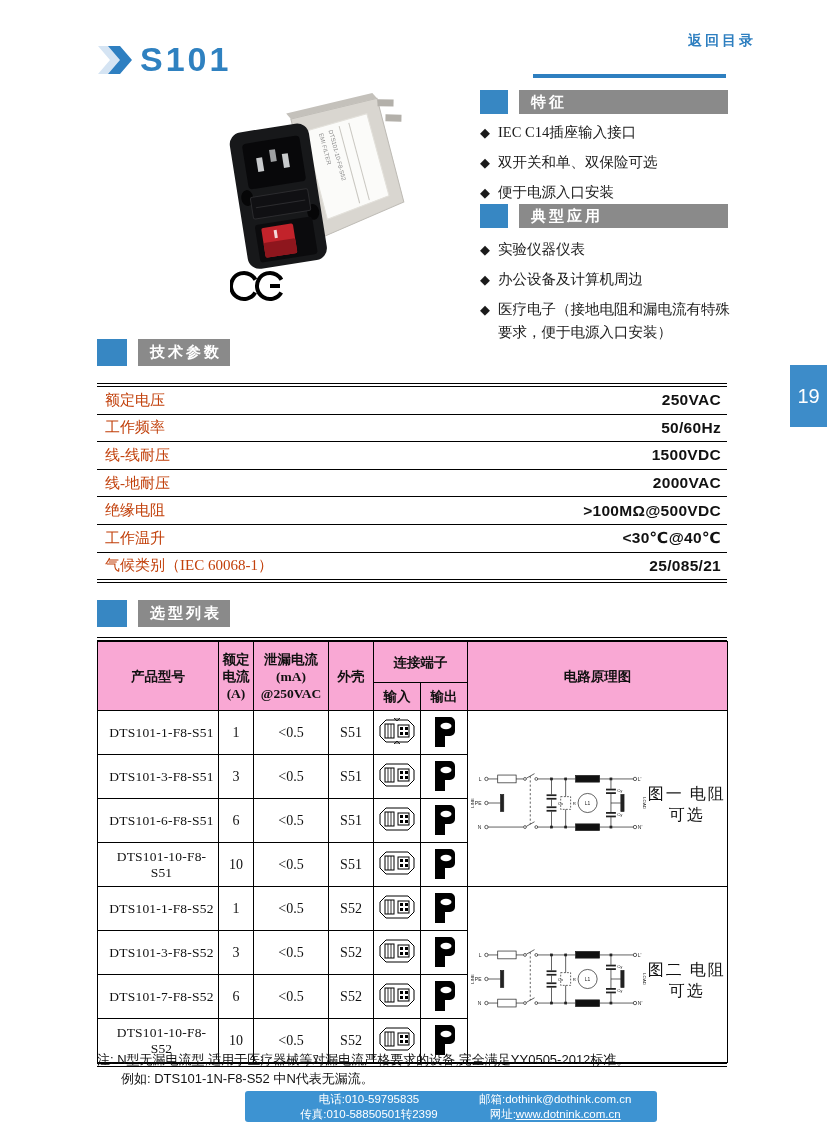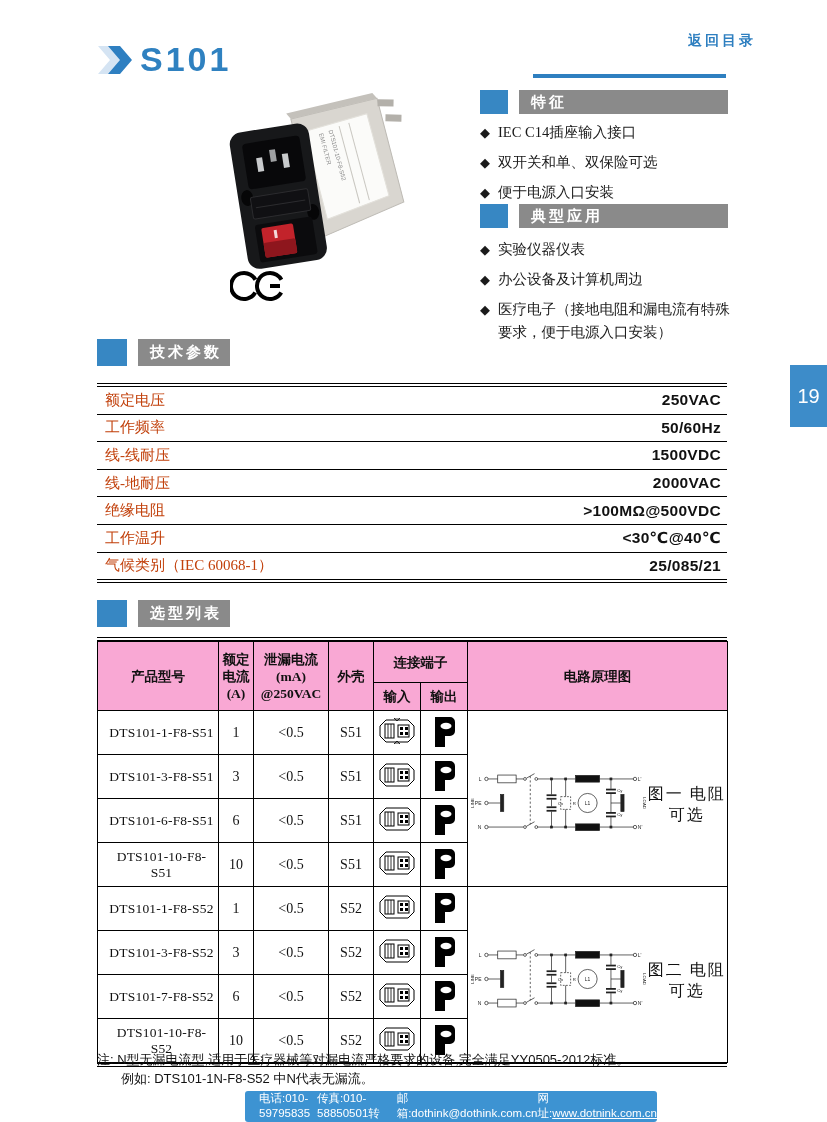--- a/index.html
+++ b/index.html
@@ -72,21 +72,21 @@
   .schem{display:flex;flex-direction:row;align-items:center;}
   .schem svg{margin-top:8px;}
   .fig-caption{margin-top:12px;font-size:16px;letter-spacing:2px;color:#111;}
 
   
   .note{position:absolute;left:97px;top:1050px;width:640px;font-size:13px;color:#111;
         line-height:19px;}
   .note .l2{padding-left:24px;}
   .footer-box{position:absolute;left:245px;top:1091px;width:412px;height:31px;background:#3d93d2;
               border-radius:3px;display:flex;color:#fff;font-size:11.5px;line-height:14.5px;}
-  .footer-col{display:flex;flex-direction:row;justify-content:center;}
+  .footer-col{display:flex;flex-direction:column;justify-content:center;text-align:center;}
   .footer-col.c1{width:220px;padding-left:14px;}
   .footer-col .weblink{text-decoration:underline;cursor:pointer;display:inline;}
 
   svg text{font-family:"Liberation Sans","DejaVu Sans",sans-serif;}
 </style>
 </head>
 <body>
 
 <div id="page">
 

